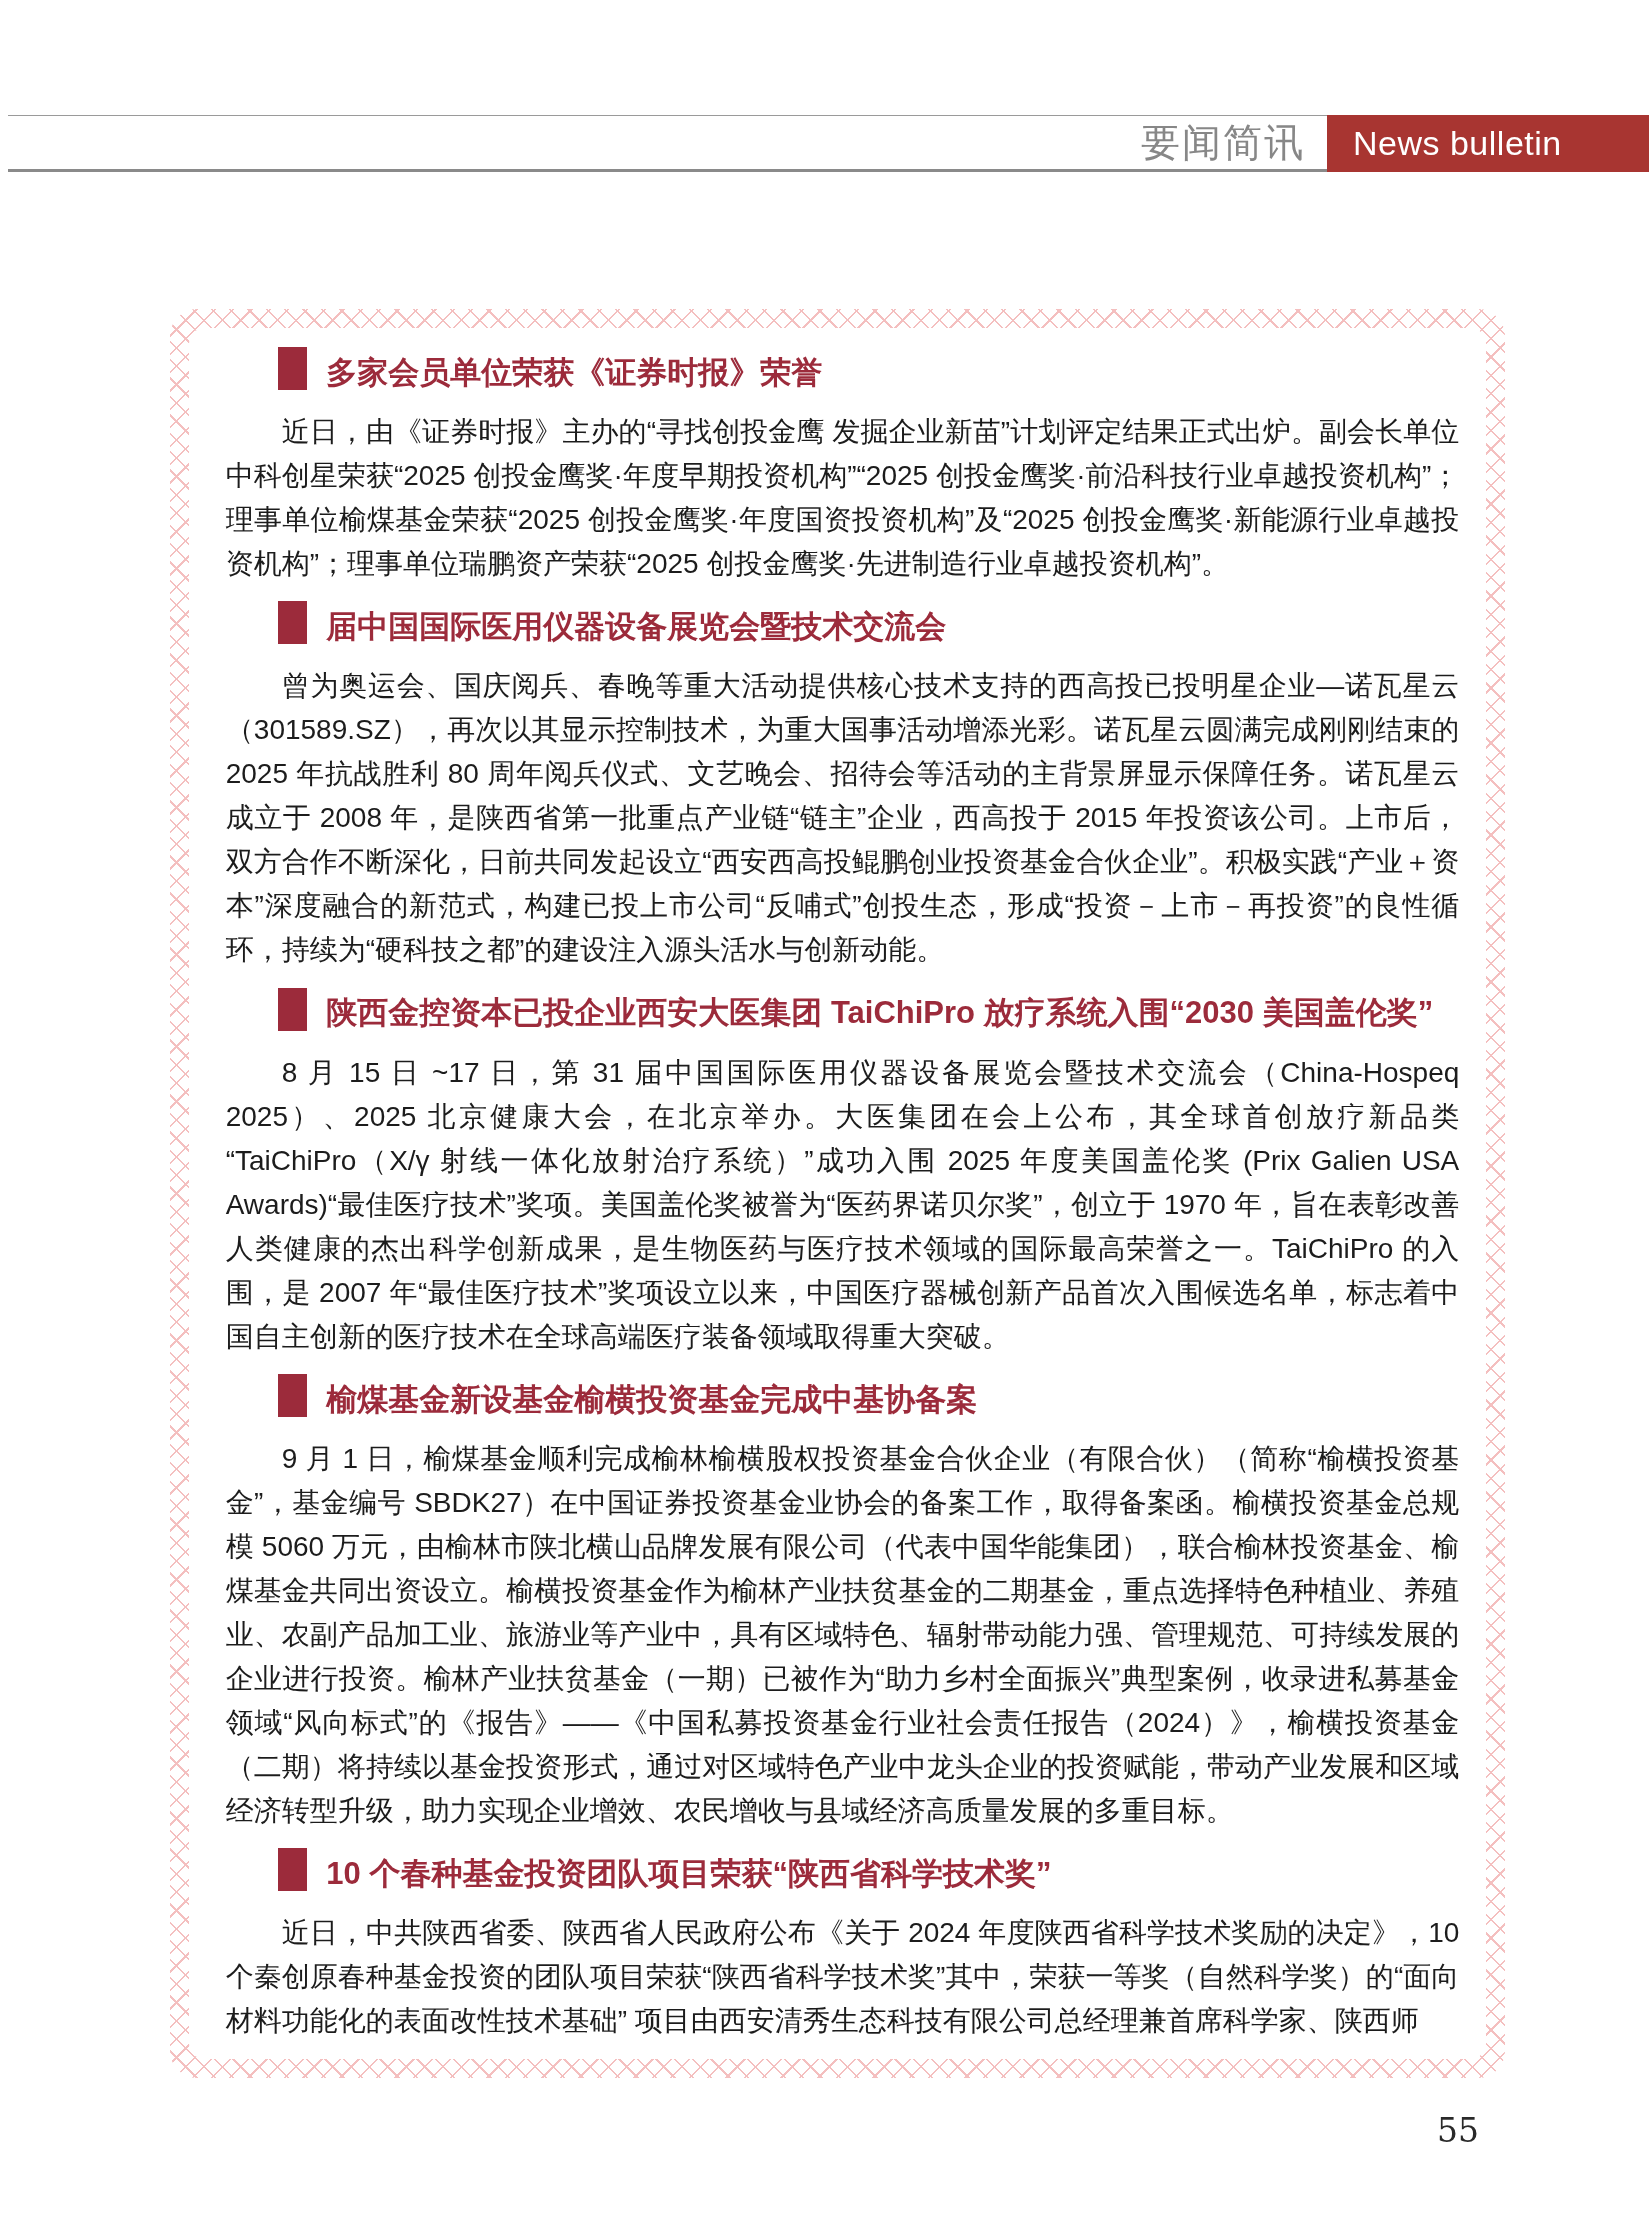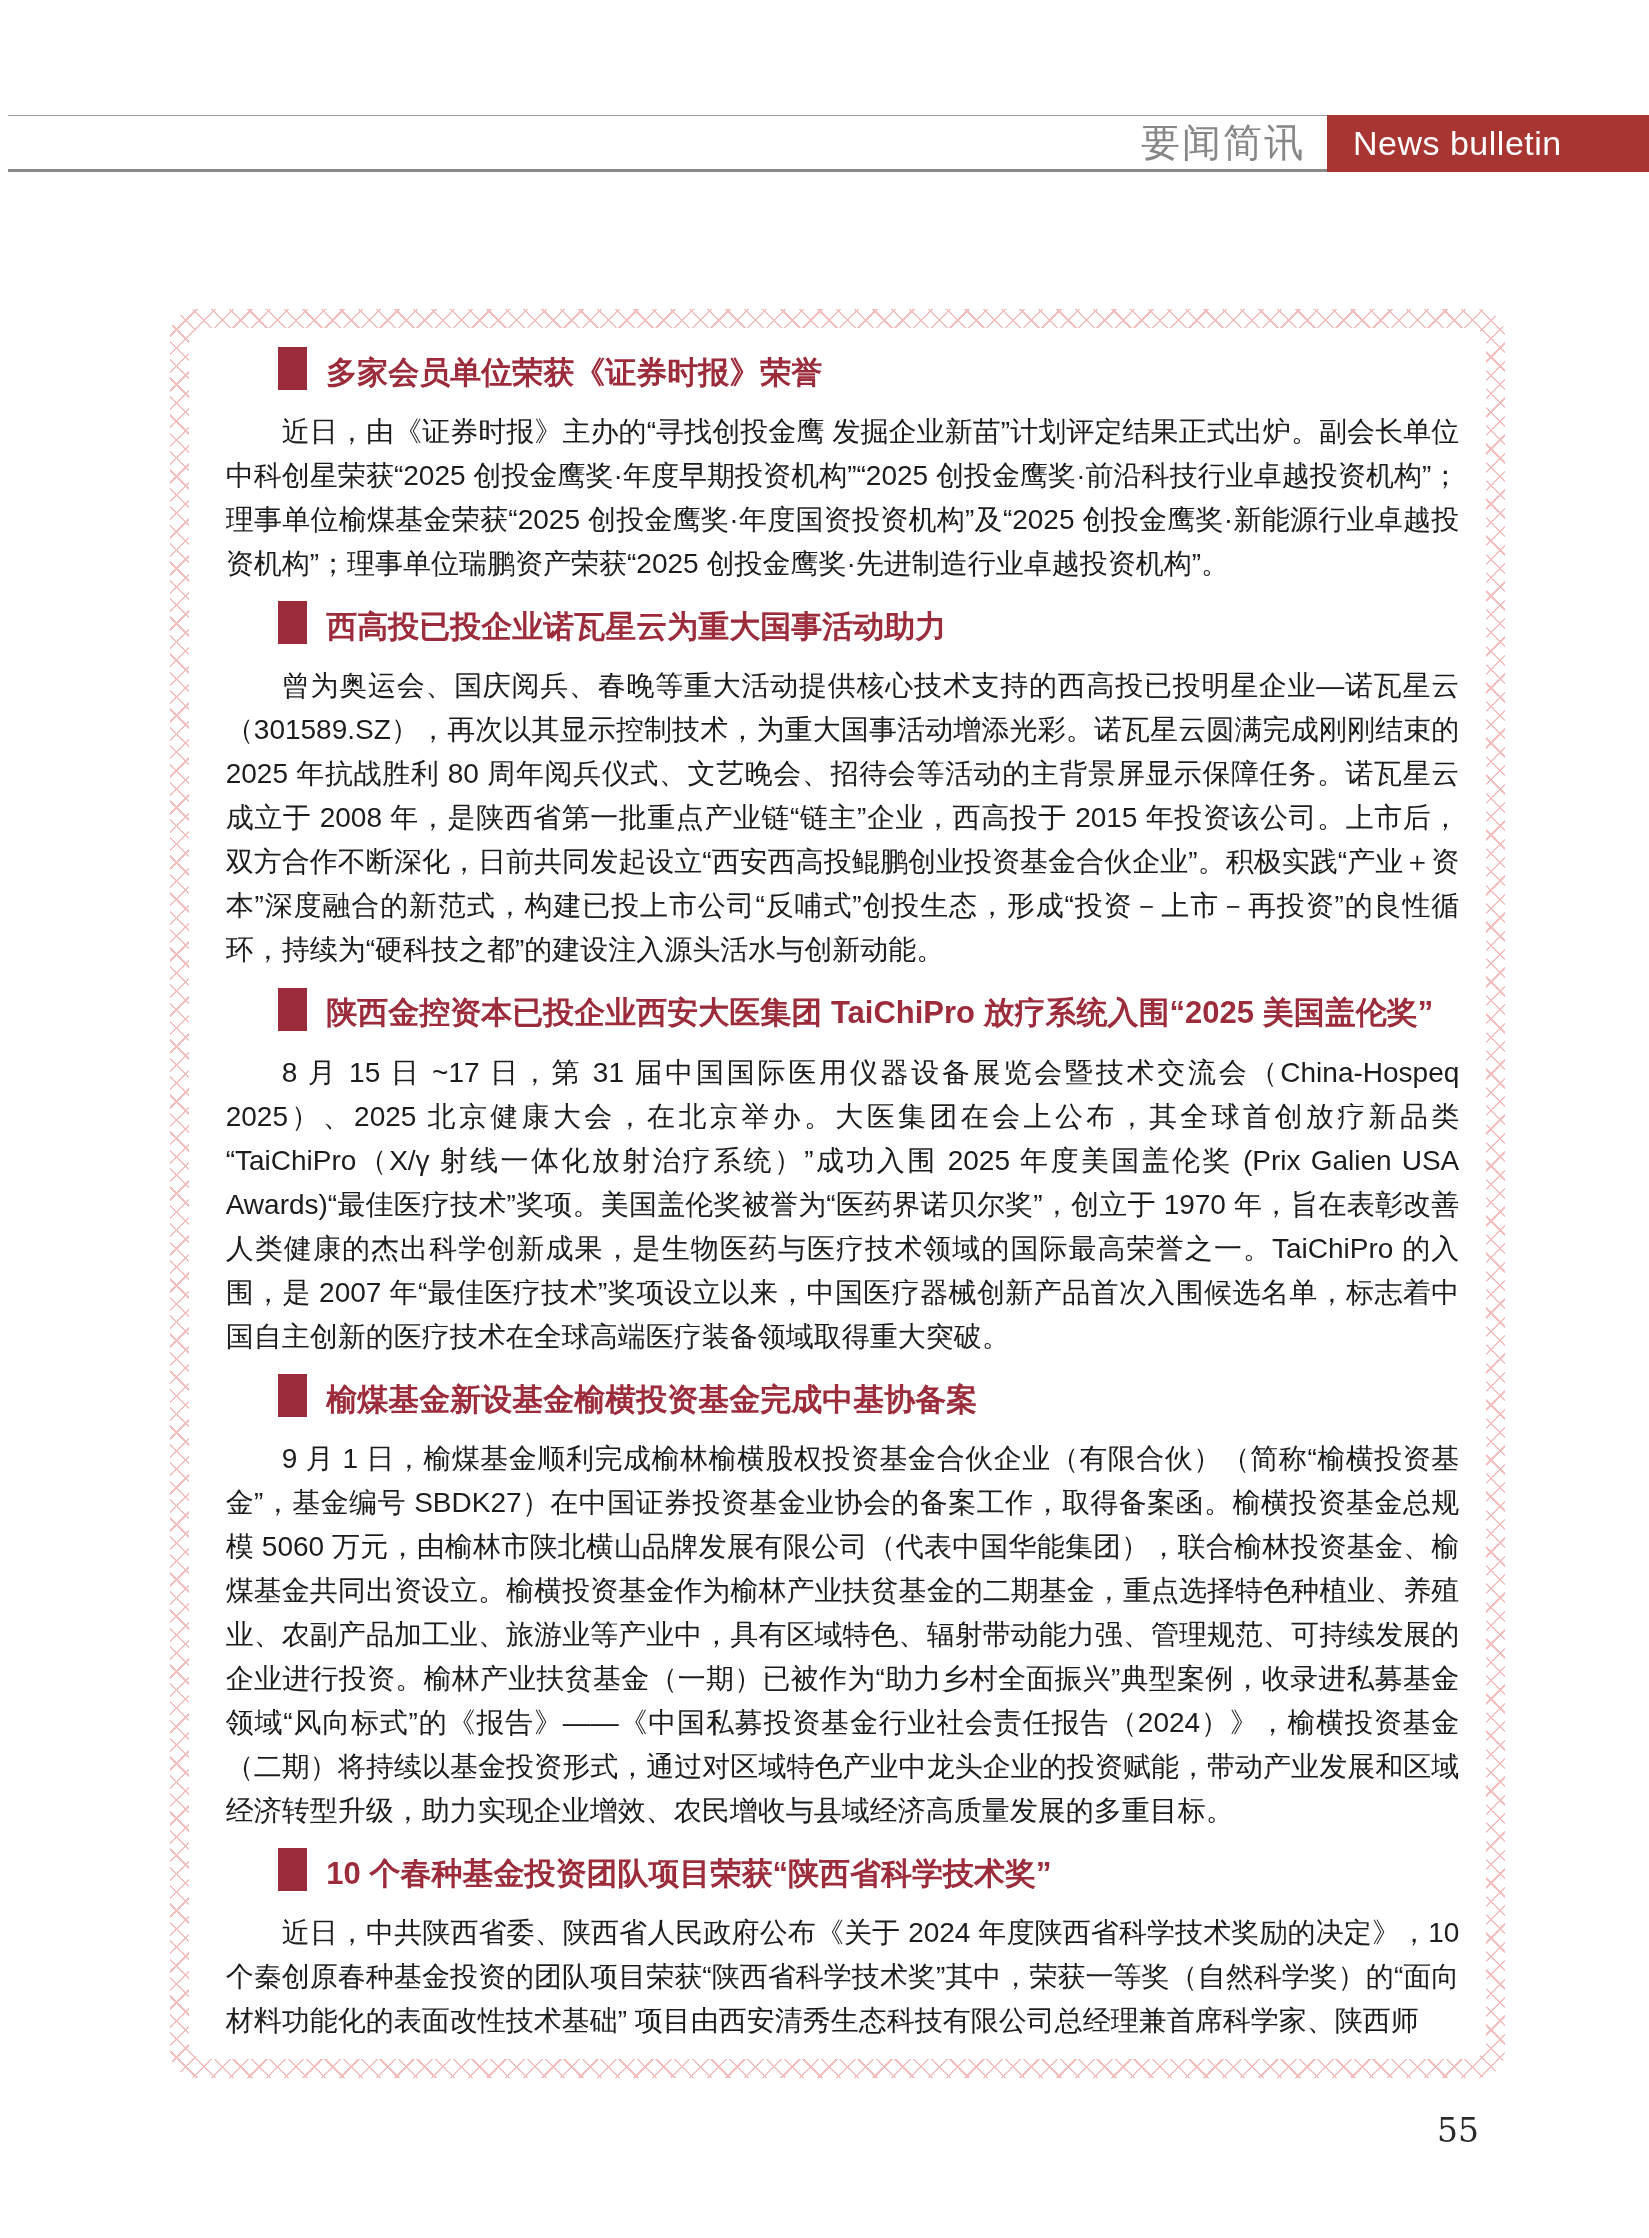--- a/index.html
+++ b/index.html
@@ -98,23 +98,23 @@
     </div>
     <div class="header-box">
       <span>News bulletin</span>
     </div>
   </div>
 
   <div class="frame">
     <div class="frame-inner" id="article">
         <h3 class="sec-heading"><span class="bullet"></span><span>多家会员单位荣获《证券时报》荣誉</span></h3>
         <p class="body-para">近日，由《证券时报》主办的“寻找创投金鹰 发掘企业新苗”计划评定结果正式出炉。副会长单位中科创星荣获“2025 创投金鹰奖·年度早期投资机构”“2025 创投金鹰奖·前沿科技行业卓越投资机构”；理事单位榆煤基金荣获“2025 创投金鹰奖·年度国资投资机构”及“2025 创投金鹰奖·新能源行业卓越投资机构”；理事单位瑞鹏资产荣获“2025 创投金鹰奖·先进制造行业卓越投资机构”。</p>
-        <h3 class="sec-heading"><span class="bullet"></span><span>西高投已投企业诺瓦星云为重大国事活动助力</span></h3>
+        <h3 class="sec-heading"><span class="bullet"></span><span>届中国国际医用仪器设备展览会暨技术交流会</span></h3>
         <p class="body-para">曾为奥运会、国庆阅兵、春晚等重大活动提供核心技术支持的西高投已投明星企业—诺瓦星云（301589.SZ），再次以其显示控制技术，为重大国事活动增添光彩。诺瓦星云圆满完成刚刚结束的 2025 年抗战胜利 80 周年阅兵仪式、文艺晚会、招待会等活动的主背景屏显示保障任务。诺瓦星云成立于 2008 年，是陕西省第一批重点产业链“链主”企业，西高投于 2015 年投资该公司。上市后，双方合作不断深化，日前共同发起设立“西安西高投鲲鹏创业投资基金合伙企业”。积极实践“产业＋资本”深度融合的新范式，构建已投上市公司“反哺式”创投生态，形成“投资－上市－再投资”的良性循环，持续为“硬科技之都”的建设注入源头活水与创新动能。</p>
-        <h3 class="sec-heading"><span class="bullet"></span><span>陕西金控资本已投企业西安大医集团 TaiChiPro 放疗系统入围“2025 美国盖伦奖”</span></h3>
+        <h3 class="sec-heading"><span class="bullet"></span><span>陕西金控资本已投企业西安大医集团 TaiChiPro 放疗系统入围“2030 美国盖伦奖”</span></h3>
         <p class="body-para">8 月 15 日 ~17 日，第 31 届中国国际医用仪器设备展览会暨技术交流会（China-Hospeq 2025）、2025 北京健康大会，在北京举办。大医集团在会上公布，其全球首创放疗新品类“TaiChiPro（X/γ 射线一体化放射治疗系统）”成功入围 2025 年度美国盖伦奖 (Prix Galien USA Awards)“最佳医疗技术”奖项。美国盖伦奖被誉为“医药界诺贝尔奖”，创立于 1970 年，旨在表彰改善人类健康的杰出科学创新成果，是生物医药与医疗技术领域的国际最高荣誉之一。TaiChiPro 的入围，是 2007 年“最佳医疗技术”奖项设立以来，中国医疗器械创新产品首次入围候选名单，标志着中国自主创新的医疗技术在全球高端医疗装备领域取得重大突破。</p>
         <h3 class="sec-heading"><span class="bullet"></span><span>榆煤基金新设基金榆横投资基金完成中基协备案</span></h3>
         <p class="body-para">9 月 1 日，榆煤基金顺利完成榆林榆横股权投资基金合伙企业（有限合伙）（简称“榆横投资基金”，基金编号 SBDK27）在中国证券投资基金业协会的备案工作，取得备案函。榆横投资基金总规模 5060 万元，由榆林市陕北横山品牌发展有限公司（代表中国华能集团），联合榆林投资基金、榆煤基金共同出资设立。榆横投资基金作为榆林产业扶贫基金的二期基金，重点选择特色种植业、养殖业、农副产品加工业、旅游业等产业中，具有区域特色、辐射带动能力强、管理规范、可持续发展的企业进行投资。榆林产业扶贫基金（一期）已被作为“助力乡村全面振兴”典型案例，收录进私募基金领域“风向标式”的《报告》——《中国私募投资基金行业社会责任报告（2024）》，榆横投资基金（二期）将持续以基金投资形式，通过对区域特色产业中龙头企业的投资赋能，带动产业发展和区域经济转型升级，助力实现企业增效、农民增收与县域经济高质量发展的多重目标。</p>
         <h3 class="sec-heading"><span class="bullet"></span><span>10 个春种基金投资团队项目荣获“陕西省科学技术奖”</span></h3>
         <p class="body-para">近日，中共陕西省委、陕西省人民政府公布《关于 2024 年度陕西省科学技术奖励的决定》，10 个秦创原春种基金投资的团队项目荣获“陕西省科学技术奖”其中，荣获一等奖（自然科学奖）的“面向材料功能化的表面改性技术基础” 项目由西安清秀生态科技有限公司总经理兼首席科学家、陕西师</p>
       </div>
   </div>
 
   <div class="page-num">55</div>
 

